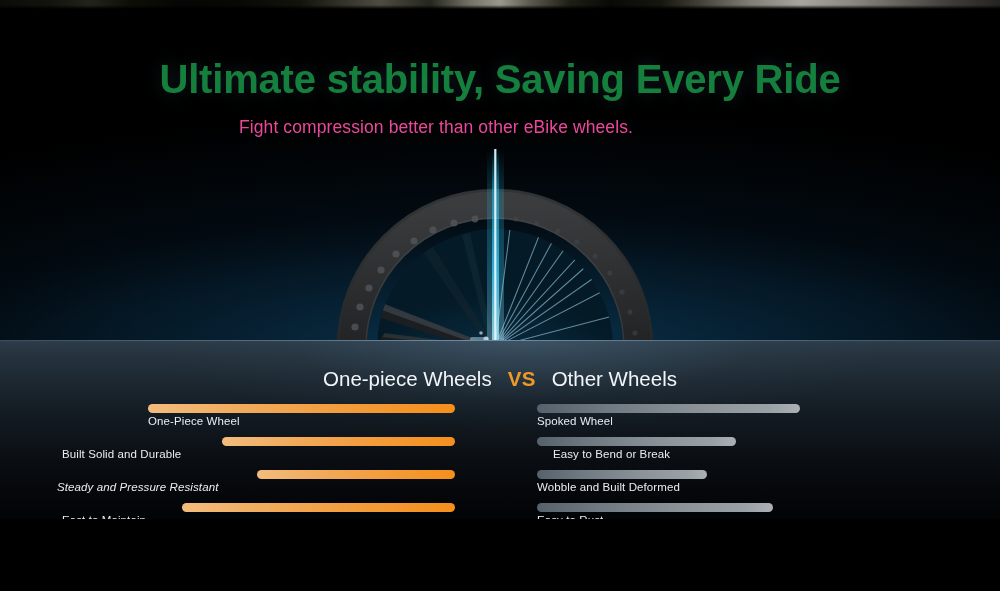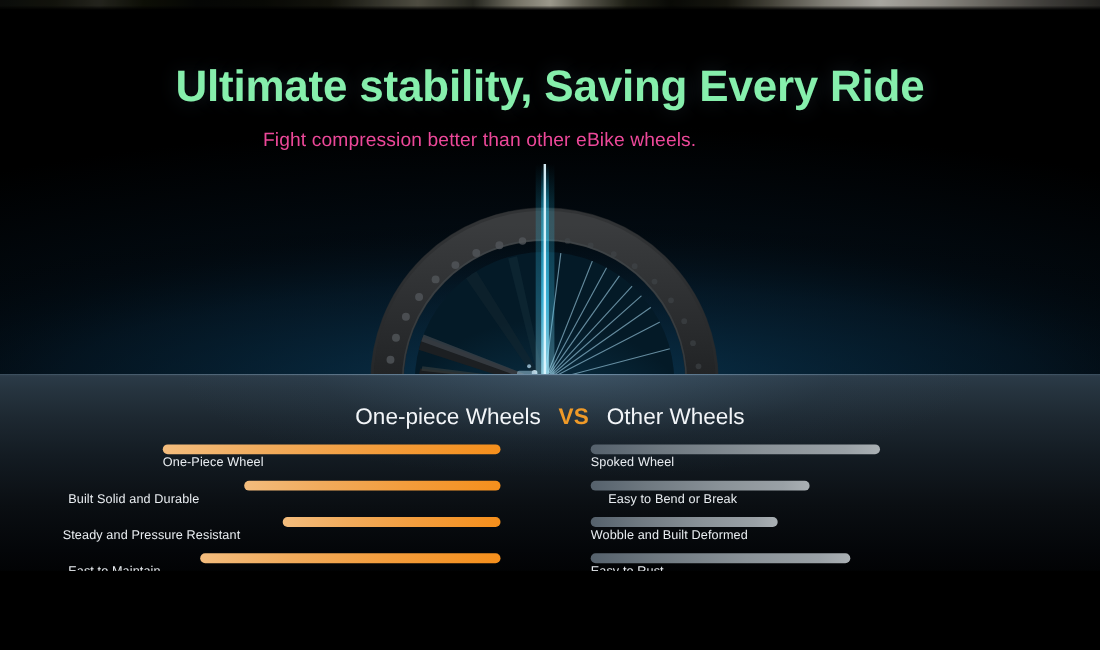--- a/index.html
+++ b/index.html
@@ -30,21 +30,21 @@
   
   .hero{position:absolute;left:0;top:9px;width:1000px;height:331px;}
   .hero-bg{
     position:absolute;inset:0;
     background:
       radial-gradient(120% 95% at 50% 100%, rgba(8,36,56,.95) 0%, rgba(4,18,30,.55) 42%, rgba(0,0,0,0) 72%),
       #000;
   }
   .title{
     position:absolute;left:0;top:48px;width:1000px;text-align:center;
-    font-size:40px;font-weight:bold;letter-spacing:-0.2px;color:#86efac;
+    font-size:40px;font-weight:bold;letter-spacing:-0.2px;color:#15803d;
     text-shadow:0 0 18px rgba(120,170,210,.18);
   }
   .subtitle{
     position:absolute;left:0;top:108px;width:872px;text-align:center;
     font-size:17.5px;font-weight:400;color:#ec4899;letter-spacing:.1px;
   }
 
   
   .wheel-wrap{position:absolute;left:0;top:140px;width:1000px;height:200px;overflow:hidden;}
   .wheel-svg{position:absolute;left:0;top:0;}
@@ -240,21 +240,21 @@
       <div class="row" style="left:148px;top:64px;width:307px;">
         <div class="bar orange" style="left:0;width:307px;"></div>
         <div class="lbl right-al" style="left:0;width:307px;">One-Piece Wheel</div>
       </div>
       <div class="row" style="left:222px;top:97px;width:233px;">
         <div class="bar orange" style="left:0;width:233px;"></div>
         <div class="lbl right-al" style="left:-160px;width:393px;">Built Solid and Durable</div>
       </div>
       <div class="row" style="left:257px;top:130px;width:198px;">
         <div class="bar orange" style="left:0;width:198px;"></div>
-        <div class="lbl right-al" style="left:-200px;width:398px;">Steady and Pressure Resistant</div>
+        <div class="lbl right-al" style="left:-200px;width:398px;font-style:italic;">Steady and Pressure Resistant</div>
       </div>
       <div class="row" style="left:182px;top:163px;width:273px;">
         <div class="bar orange" style="left:0;width:273px;"></div>
         <div class="lbl right-al" style="left:-120px;width:393px;">East to Maintain</div>
       </div>
 
       <div class="row" style="left:537px;top:64px;width:263px;">
         <div class="bar gray" style="left:0;width:263px;"></div>
         <div class="lbl left-al" style="left:0;width:330px;">Spoked Wheel</div>
       </div>

